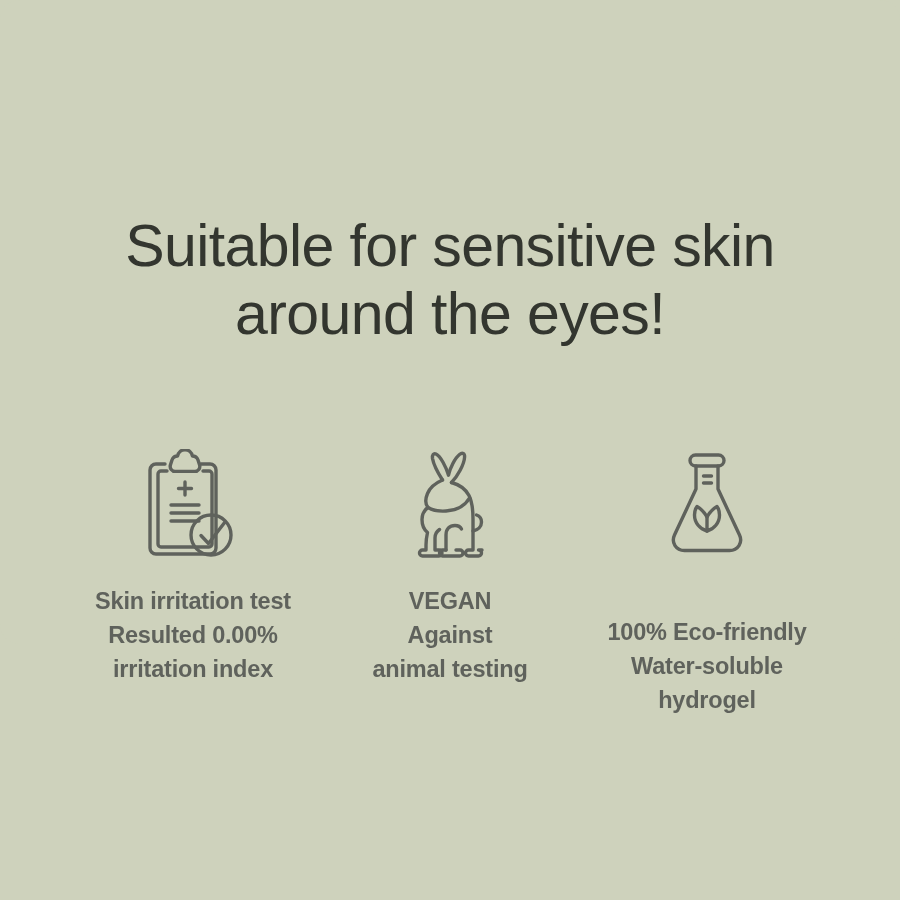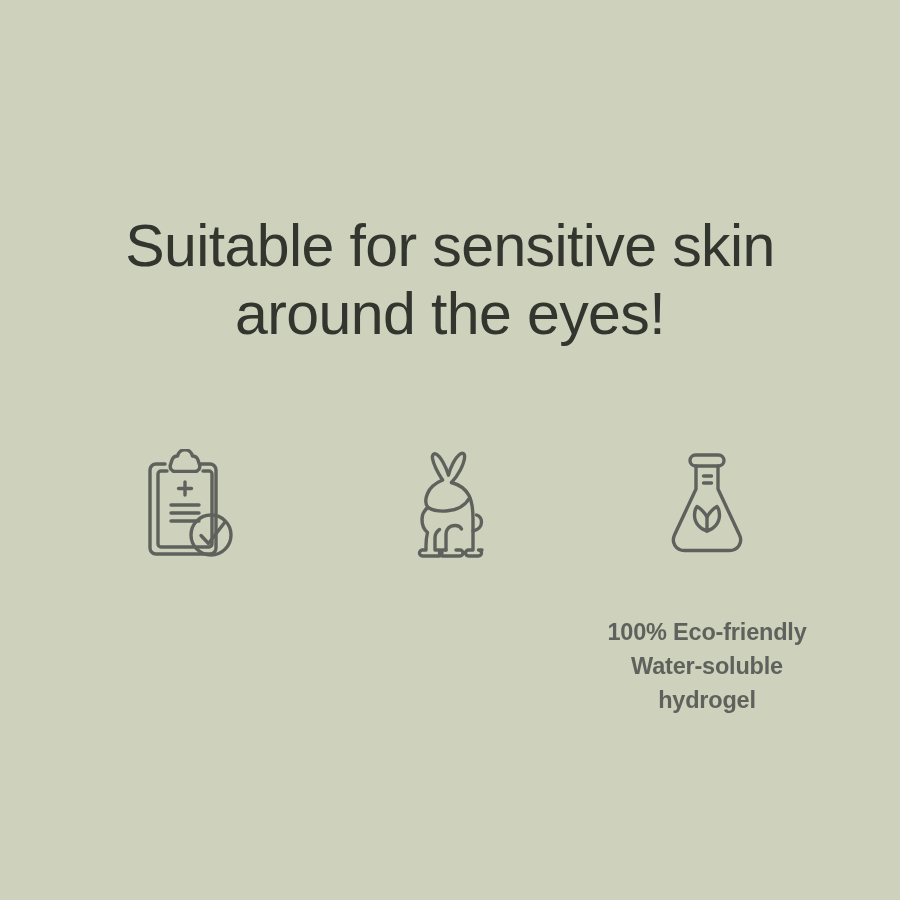--- a/index.html
+++ b/index.html
@@ -112,20 +112,23 @@
 
           <path d="M44 33 v13 M37.5 39.5 h13"></path>
 
           <path d="M30 56 h28 M30 64 h28 M30 72 h28"></path>
 
           <circle cx="70" cy="86" r="20"></circle>
 
           <path d="M60 86.5 l7.5 8 L84 73"></path>
         </svg>
       </div>
+      <div class="feature-caption">Skin irritation test
+Resulted 0.00%
+irritation index</div>
     </div>
 
     <div class="feature">
       <div class="feature-icon">
         <svg width="96" height="116" viewBox="0 0 96 116" fill="none" stroke="#5f625c" stroke-width="3.4" stroke-linecap="round" stroke-linejoin="round">
 
           <path d="M40.5 31
                    C36 24 31.5 15 30.5 9.5
                    C30 6 31.5 4 34 5
                    C38.5 7 44 18 46.5 26"></path>
@@ -159,20 +162,23 @@
                    L80 101"></path>
 
           <path d="M26 58.5 C31 61.5 37 62.5 44 62 C53 61.3 62.5 58 67.5 49"></path>
 
           <path d="M44 101 L44 86 C44 80 47.5 76.5 53 76.5 C56.5 76.5 58.5 78 59.5 80"></path>
           <path d="M44 101 L40.5 101 a3 3 0 0 0 0 6 L58 107 a3 3 0 0 0 0 -6 L54 101"></path>
 
           <path d="M71 82 C76 81 79.5 77.5 79.5 73 C79.5 69.5 77.5 67 74.5 66"></path>
         </svg>
       </div>
+      <div class="feature-caption">VEGAN
+Against
+animal testing</div>
     </div>
 
     <div class="feature">
       <div class="feature-icon">
         <svg width="96" height="116" viewBox="0 0 96 116" fill="none" stroke="#5f625c" stroke-width="3.4" stroke-linecap="round" stroke-linejoin="round">
 
           <rect x="31" y="6" width="34" height="11" rx="5.5"></rect>
 
           <path d="M37 17
                    L37 40

